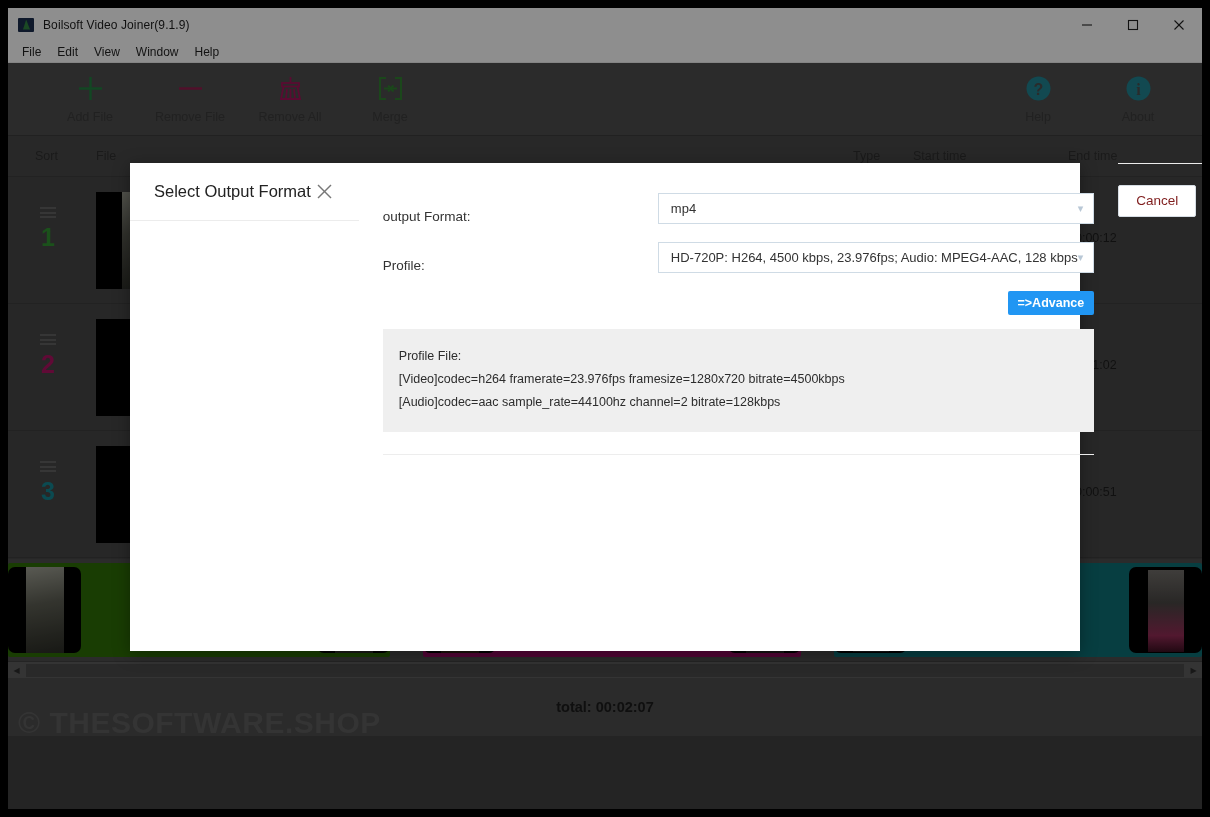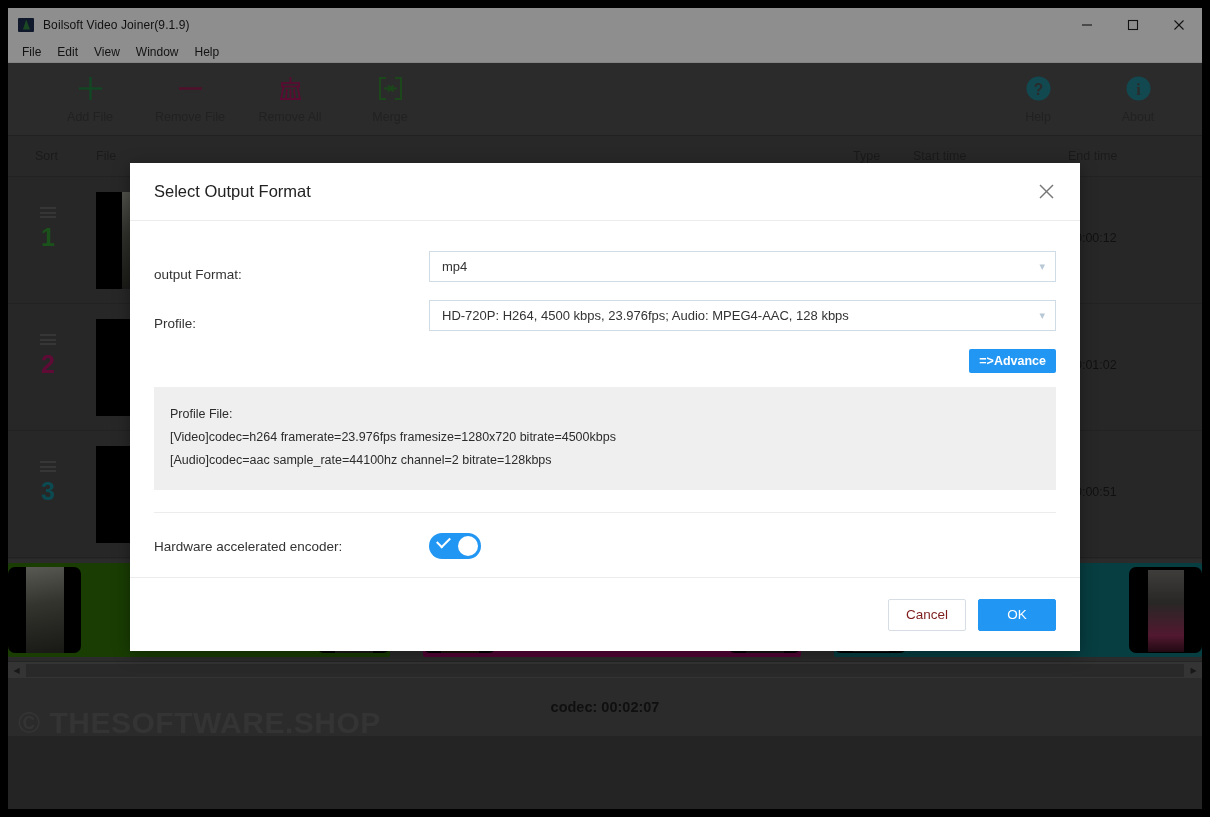--- a/index.html
+++ b/index.html
@@ -197,21 +197,21 @@
     background: rgba(0,0,0,.42);
     z-index: 50;
   }
   #dialog {
     position: absolute;
     left: 122px; top: 155px;
     width: 950px; height: 488px;
     background: #fff;
     z-index: 60;
     box-shadow: 0 3px 16px rgba(0,0,0,.35);
-    display: flex; flex-direction: column;
+    display: flex; flex-direction: row;
   }
   #dlg-head {
     height: 58px; flex: none;
     border-bottom: 1px solid #ececec;
     display: flex; align-items: center;
     padding: 0 20px 0 24px;
   }
   #dlg-title { font-size: 16.5px; color: #222; }
   #dlg-close {
     margin-left: auto; width: 28px; height: 28px;
@@ -487,21 +487,21 @@
   <div id="tl-scroll">
     <div class="sb-arrow">◀</div>
     <div class="sb-track">
       <div class="sb-thumb"></div>
     </div>
     <div class="sb-arrow">▶</div>
   </div>
 
   <div id="statusbar">
     <div id="watermark">© THESOFTWARE.SHOP</div>
-    <div id="total-label">codec: 00:02:07</div>
+    <div id="total-label">total: 00:02:07</div>
   </div>
 
   <div id="overlay"></div>
 
   <div id="dialog">
 
     <div id="dlg-head">
       <div id="dlg-title">Select Output Format</div>
       <div id="dlg-close">
         <svg width="17" height="17" viewBox="0 0 17 17">
@@ -534,27 +534,20 @@
       </div>
 
       <div id="profile-info">
         <div>Profile File:</div>
         <div>[Video]codec=h264 framerate=23.976fps framesize=1280x720 bitrate=4500kbps</div>
         <div>[Audio]codec=aac sample_rate=44100hz channel=2 bitrate=128kbps</div>
       </div>
 
       <div id="hr-sep"></div>
 
-      <div id="hw-row">
-        <div id="hw-label">Hardware accelerated encoder:</div>
-        <div id="hw-toggle">
-          <span class="chk"></span>
-          <span class="knob"></span>
-        </div>
-      </div>
 
     </div>
 
     <div id="dlg-foot">
       <div class="dbtn" id="cancel-btn">Cancel</div>
       <div class="dbtn" id="ok-btn">OK</div>
     </div>
 
   </div>
 

